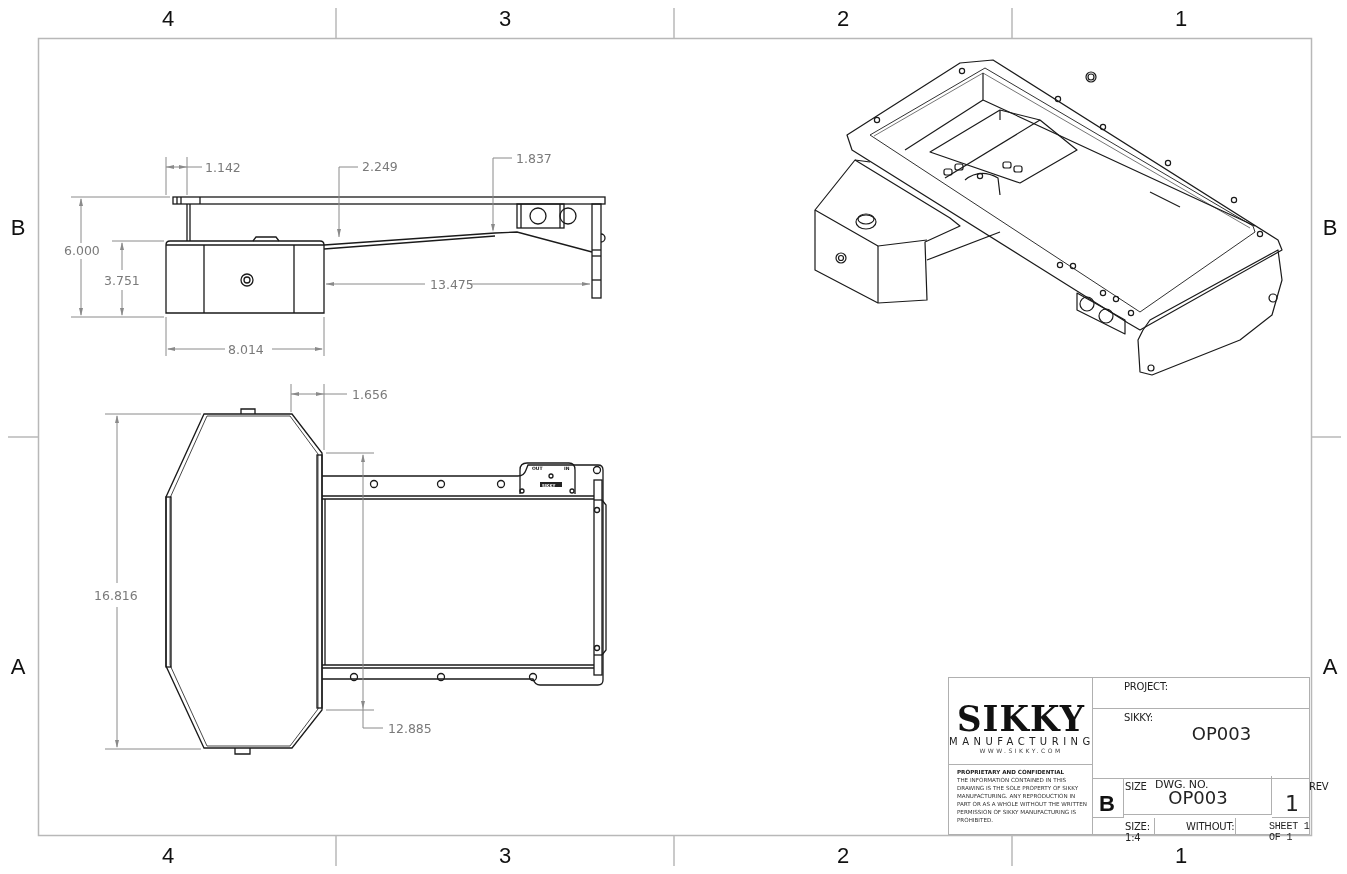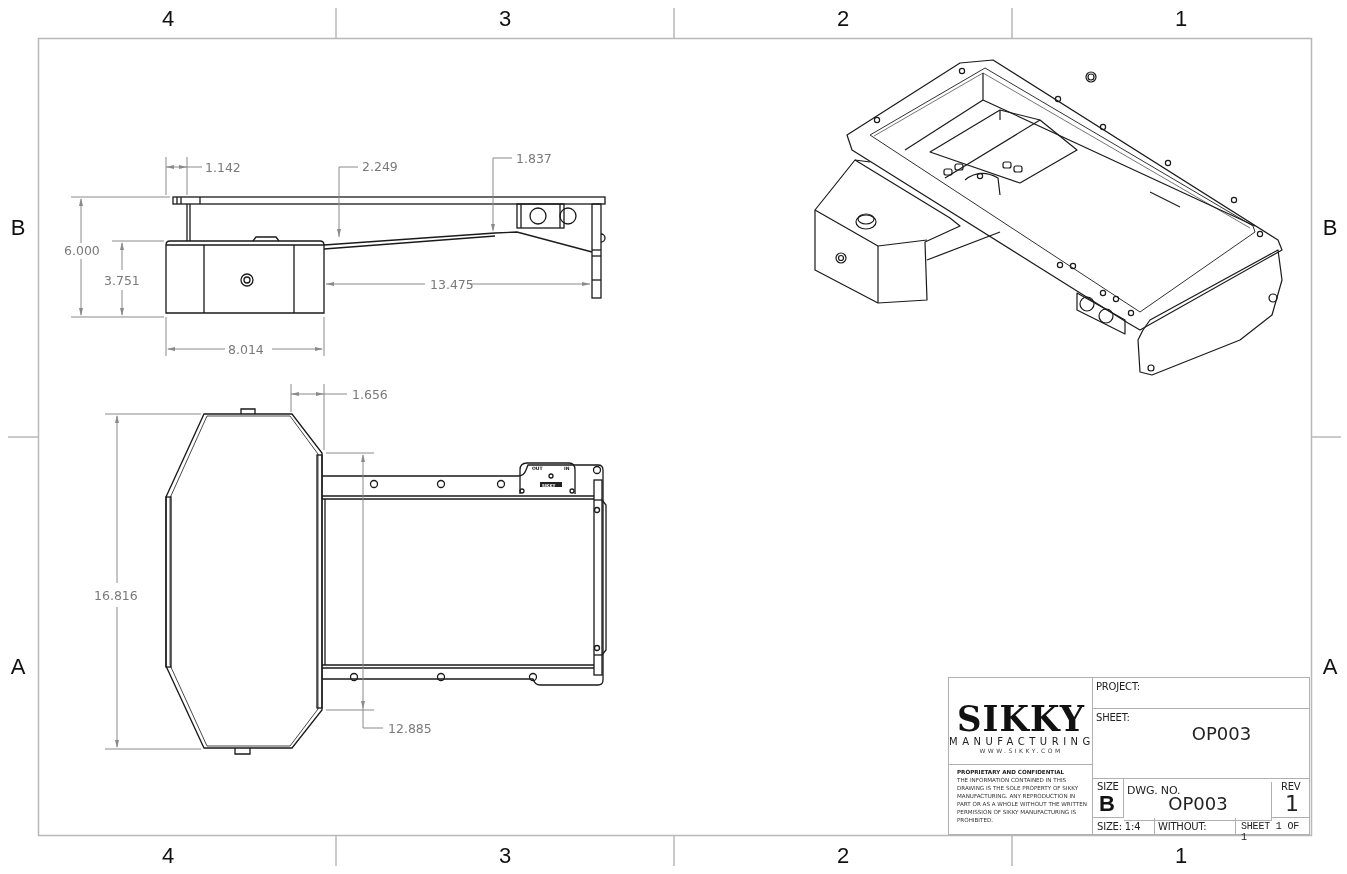--- a/index.html
+++ b/index.html
@@ -2,21 +2,21 @@
 <html><head>
 <meta charset="utf-8">
 <style>
   html, body { margin:0; padding:0; background:#ffffff; }
   body { width:1347px; height:874px; position:relative; overflow:hidden; font-family:"Liberation Sans", sans-serif; }
   .sheet { position:absolute; left:0; top:0; width:1347px; height:874px; }
   .zone-label { position:absolute; font-family:"Liberation Sans", sans-serif; font-size:22px; color:#111; width:30px; text-align:center; line-height:22px; }
   .dim { font-family:"DejaVu Sans", sans-serif; font-size:12.5px; fill:#7a7a7a; }
   .tb { position:absolute; left:948px; top:677px; width:362px; height:158px; border:1px solid #b0b0b0; background:#fff; box-sizing:border-box; }
   .tb-cell { position:absolute; box-sizing:border-box; border-color:#b0b0b0; border-style:solid; border-width:0; font-family:"DejaVu Sans", sans-serif; color:#222; }
-  .tb-lbl { position:absolute; font-size:10px; letter-spacing:-0.2px; }
+  .tb-lbl { position:absolute; font-size:10px; letter-spacing:-0.2px;margin-left:28px; }
   .tb-big { position:absolute; font-size:18px; text-align:center; }
   .logo-main { position:absolute; left:0; top:20px; width:144px; text-align:center; font-family:"DejaVu Serif", serif; font-weight:bold; font-size:34px; letter-spacing:1px; color:#111; transform:scaleY(1.05); }
   .logo-sub { position:absolute; left:0; top:58px; width:144px; text-align:center; font-family:"DejaVu Sans", sans-serif; font-size:10px; letter-spacing:4.5px; color:#222; }
   .logo-url { position:absolute; left:0; top:69px; width:144px; text-align:center; font-family:"DejaVu Sans", sans-serif; font-size:6px; letter-spacing:2.5px; color:#444; }
   .prop-head { position:absolute; left:8px; top:92px; font-size:5.6px; font-weight:bold; color:#222; font-family:"DejaVu Sans", sans-serif; }
   .prop-body { position:absolute; left:8px; top:100px; width:132px; font-size:5.6px; line-height:7.9px; color:#333; font-family:"DejaVu Sans", sans-serif; }
 </style>
 </head>
 <body>
 
@@ -263,30 +263,30 @@
       <div class="prop-head" style="top:4px;">PROPRIETARY AND CONFIDENTIAL</div>
       <div class="prop-body" style="top:12px;">THE INFORMATION CONTAINED IN THIS DRAWING IS THE SOLE PROPERTY OF SIKKY MANUFACTURING.  ANY REPRODUCTION IN PART OR AS A WHOLE WITHOUT THE WRITTEN PERMISSION OF SIKKY MANUFACTURING IS PROHIBITED.</div>
     </div>
 
     <div class="tb-cell" style="left:144px;top:0;width:217px;height:31px;border-bottom-width:1px;">
       <div class="tb-lbl" style="left:3px;top:3px;">PROJECT:</div>
       <div class="tb-big" style="left:0;top:8px;width:217px;"></div>
     </div>
 
     <div class="tb-cell" style="left:144px;top:31px;width:217px;height:70px;border-bottom-width:1px;">
-      <div class="tb-lbl" style="left:3px;top:3px;">SHEET:</div>
+      <div class="tb-lbl" style="left:3px;top:3px;">SIKKY:</div>
       <div class="tb-big" style="left:20px;top:14px;width:217px;">OP003</div>
     </div>
 
     <div class="tb-cell" style="left:144px;top:101px;width:31px;height:39px;border-right-width:1px;border-bottom-width:1px;">
       <div class="tb-lbl" style="left:4px;top:2px;">SIZE</div>
       <div style="position:absolute;left:6px;top:12px;font-size:22px;font-weight:bold;font-family:'Liberation Sans',sans-serif;color:#111;">B</div>
     </div>
 
-    <div class="tb-cell" style="left:175px;top:104px;width:148px;height:39px;border-right-width:1px;border-bottom-width:1px;">
+    <div class="tb-cell" style="left:175px;top:98px;width:148px;height:39px;border-right-width:1px;border-bottom-width:1px;">
       <div class="tb-lbl" style="left:3px;top:2px;font-size:11px;">DWG.  NO.</div>
       <div class="tb-big" style="left:0;top:11px;width:148px;">OP003</div>
     </div>
 
     <div class="tb-cell" style="left:323px;top:101px;width:38px;height:39px;border-bottom-width:1px;">
       <div class="tb-lbl" style="left:9px;top:2px;">REV</div>
       <div style="position:absolute;left:13px;top:12px;font-size:22px;font-family:'DejaVu Sans',sans-serif;color:#222;">1</div>
     </div>
 
     <div class="tb-cell" style="left:144px;top:140px;width:62px;height:17px;border-right-width:1px;">

